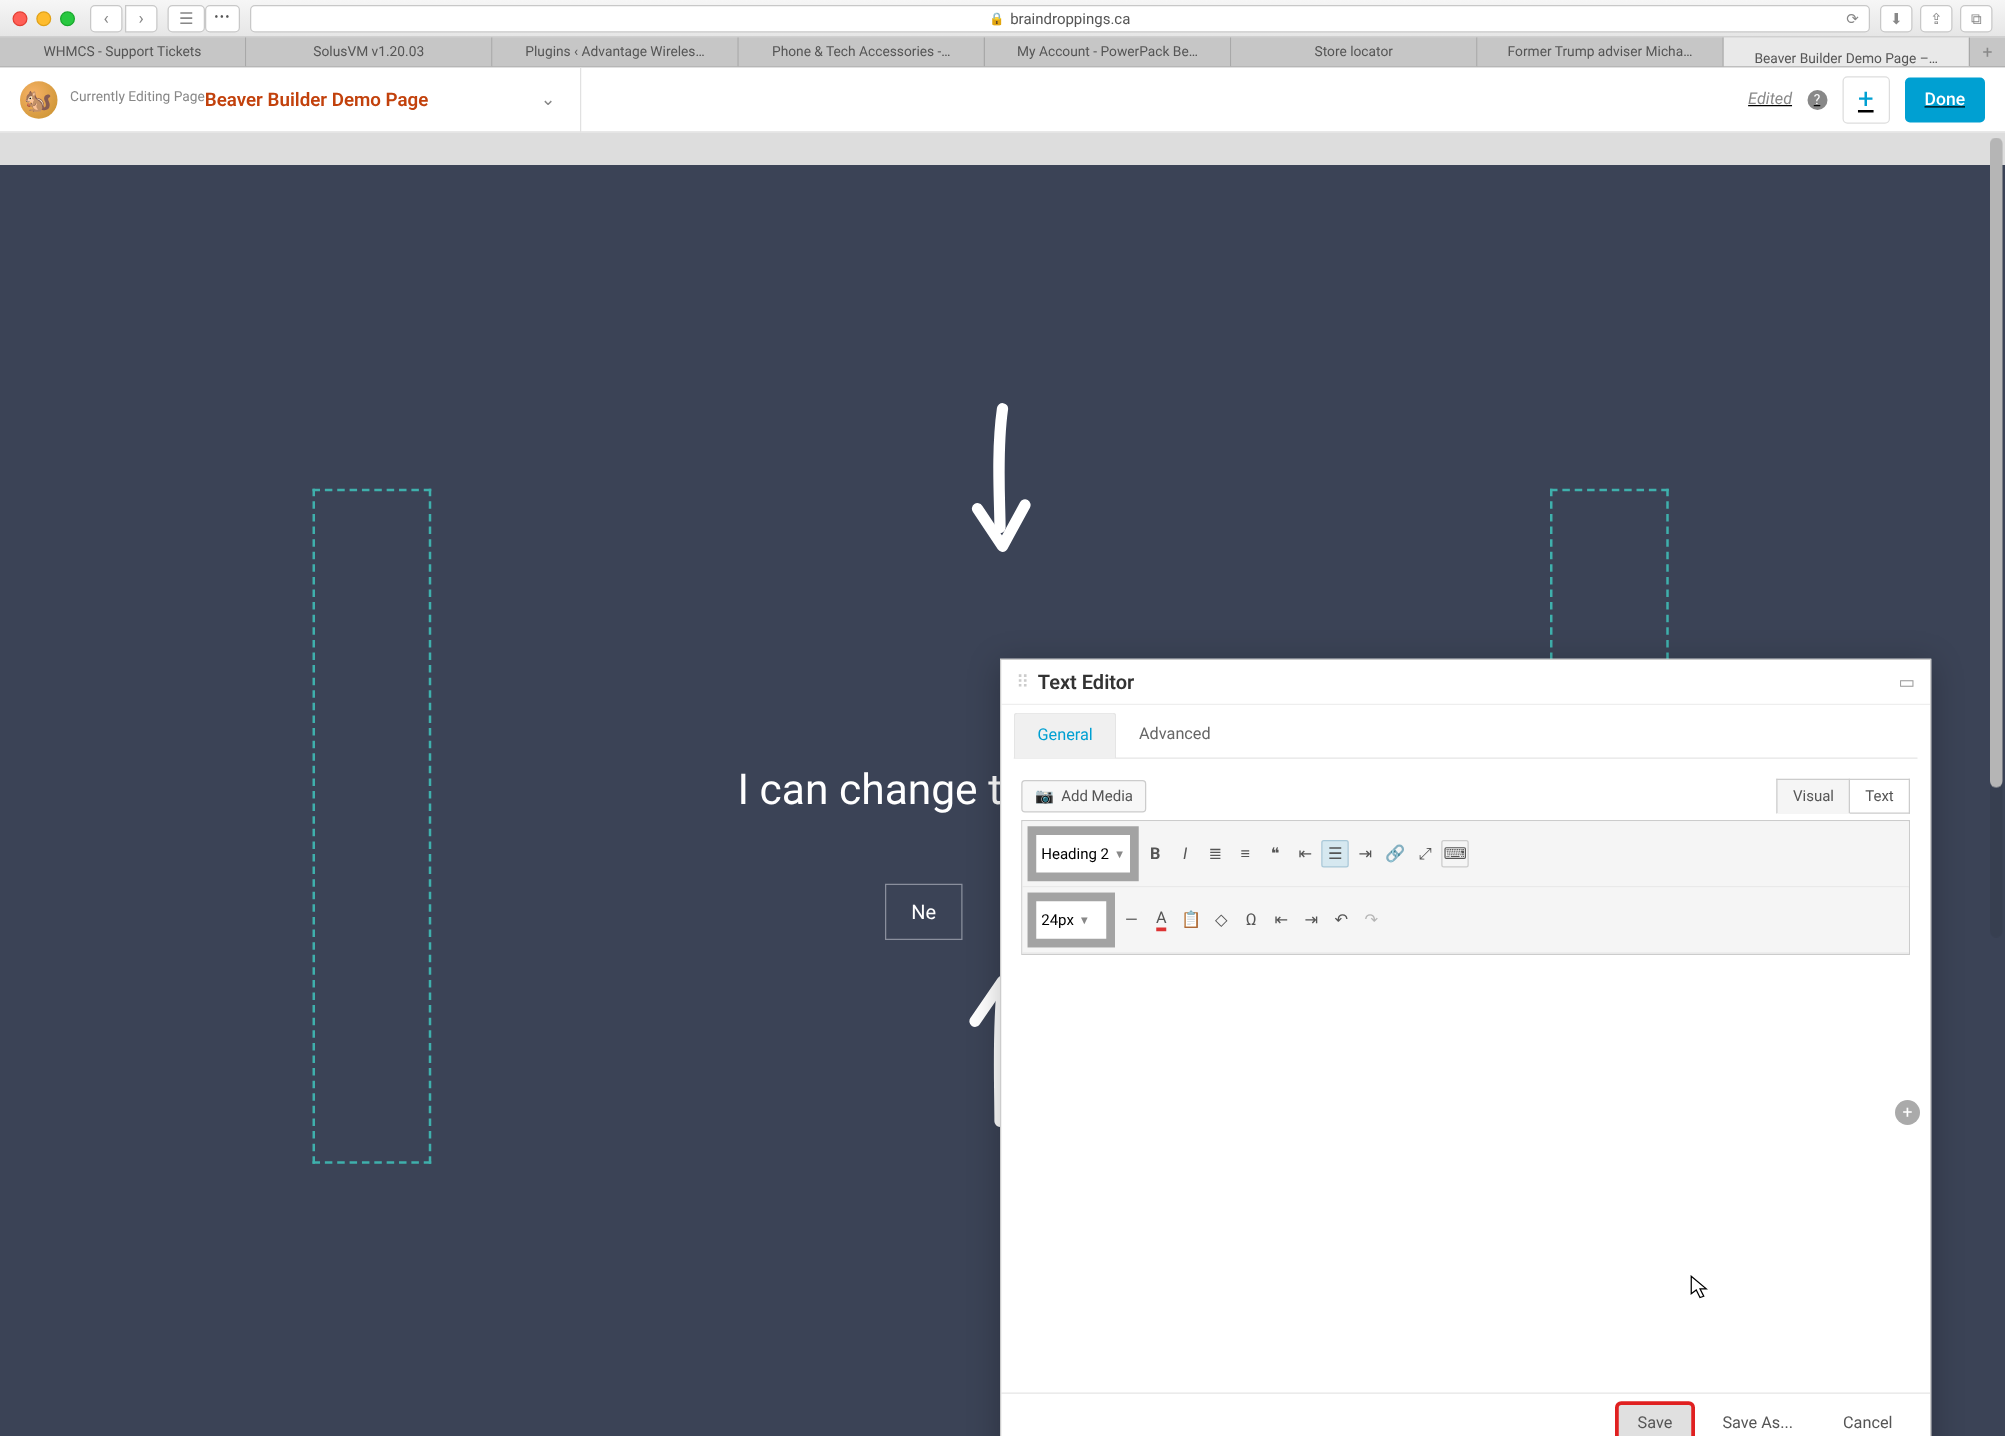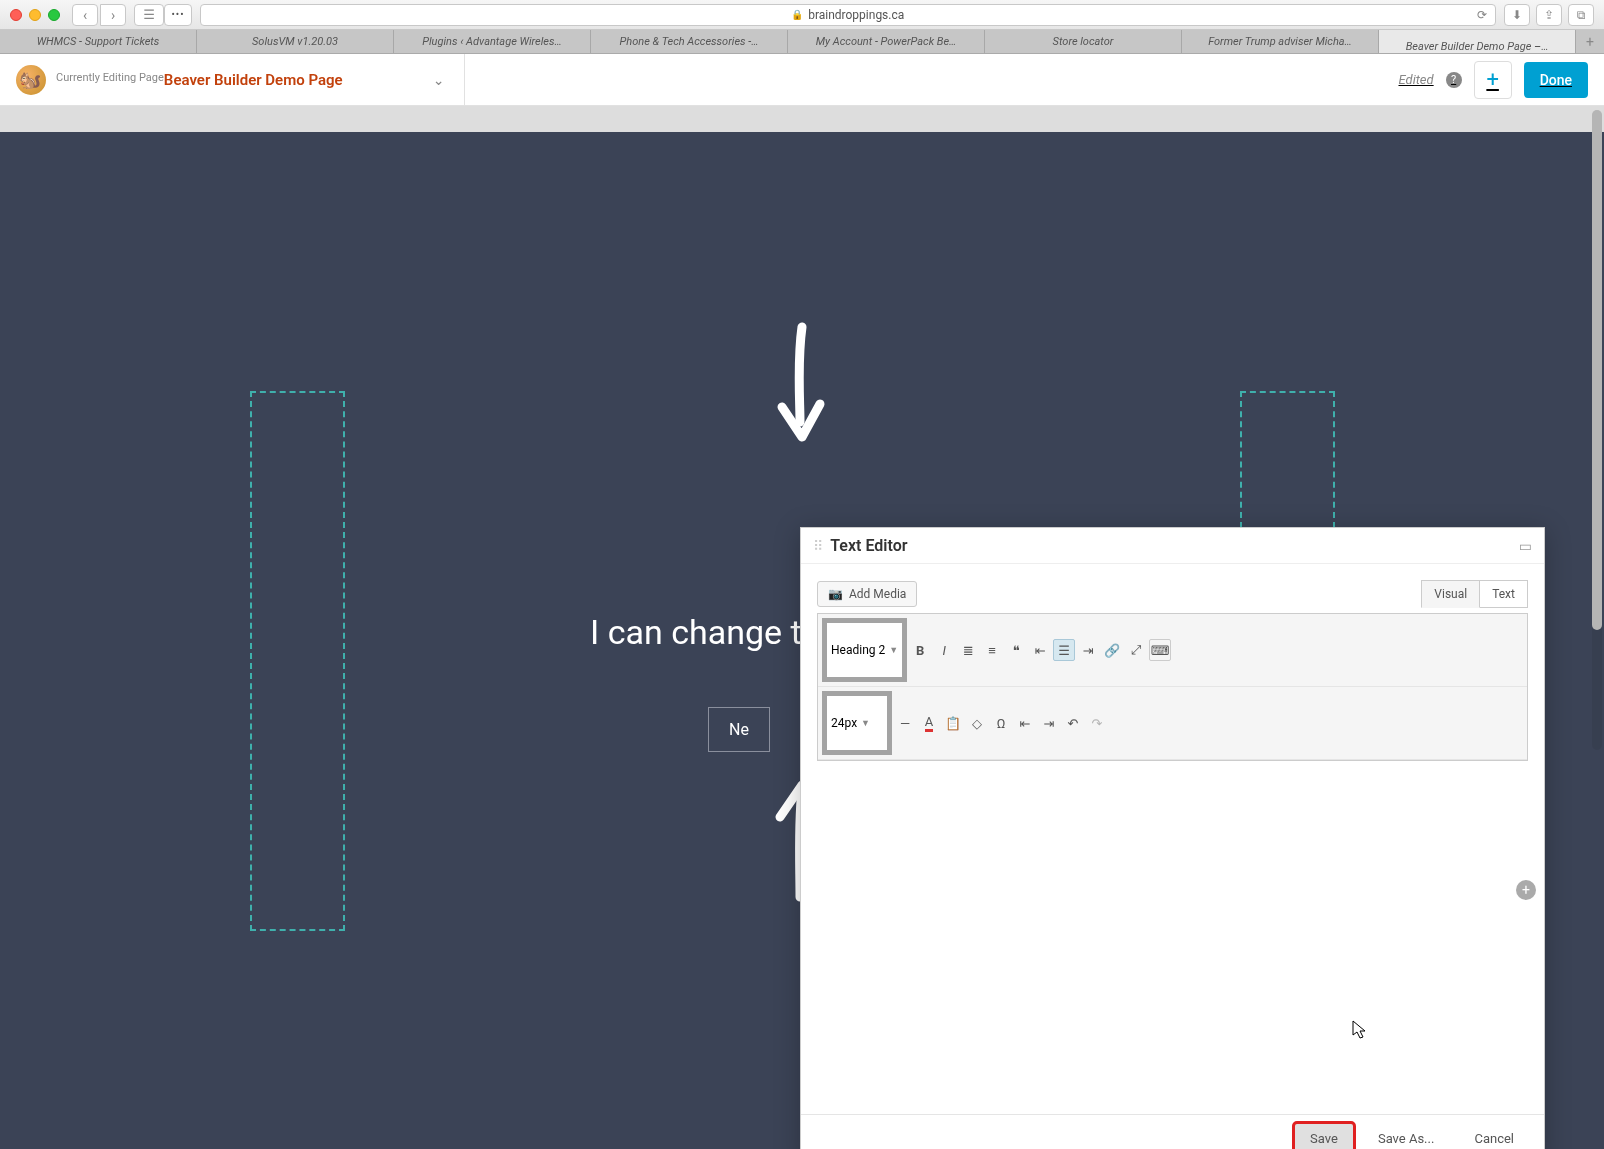--- a/index.html
+++ b/index.html
@@ -17,21 +17,21 @@
     .sidebar-btn { width: 30px; height: 22px; border: 1px solid #c8c8c8; background: #fff; border-radius: 4px; margin-left: 6px; display: flex; align-items: center; justify-content: center; color: #888; font-size: 13px; }
     .ext-btn { width: 28px; height: 22px; border: 1px solid #c8c8c8; background: #fff; border-radius: 4px; margin-left: auto; margin-right: 8px; display:flex;align-items:center;justify-content:center;color:#555;font-size:10px;letter-spacing:1px;}
     .address-bar { flex: 1; height: 22px; background: #fff; border: 1px solid #c8c8c8; border-radius: 4px; display: flex; align-items: center; justify-content: center; font-size: 12px; color: #555; position:relative;}
     .address-bar .lock { font-size: 10px; margin-right: 4px; color:#888;}
     .address-bar .reload { position:absolute; right:8px; color:#888; font-size:12px;}
     .right-chrome { display:flex; gap:6px; margin-left:8px;}
     .right-chrome .btn{width:26px;height:22px;border:1px solid #c8c8c8;background:#fff;border-radius:4px;display:flex;align-items:center;justify-content:center;color:#888;font-size:12px;}
     
     
     .tab-bar { height: 24px; background: #c6c6c6; display: flex; border-bottom: 1px solid #aaa; }
-    .tab { flex: 1; border-right: 1px solid #a8a8a8; display: flex; align-items: center; justify-content: center; font-size: 11px; color: #555; padding: 0 4px; white-space: nowrap; overflow:hidden; text-overflow:ellipsis; background:#c6c6c6; cursor:pointer;font-style:italic;}
+    .tab { flex: 1; border-right: 1px solid #a8a8a8; display: flex; align-items: center; justify-content: center; font-size: 11px; color: #555; padding: 0 4px; white-space: nowrap; overflow:hidden; text-overflow:ellipsis; background:#c6c6c6; cursor:pointer;}
     .tab.active { background: #e9e9e9; align-items: flex-end; }
     .tab-add { width: 28px; display:flex;align-items:center;justify-content:center;color:#888;font-size:14px;}
     
     
     .bb-header { height: 52px; background: #fff; display:flex; align-items:center; padding: 0 16px; border-bottom:1px solid #e1e1e1;}
     .bb-logo { width:30px;height:30px;border-radius:50%;background:radial-gradient(circle at 35% 35%,#f7b267,#c6902b);display:flex;align-items:center;justify-content:center;font-size:18px;margin-right:10px;}
     .bb-title-block { display:flex;flex-direction:row;line-height:1.2;}
     .bb-subtitle{font-size:11px;color:#888;}
     .bb-title{font-size:15px;font-weight:600;color:#c2410c;}
     .bb-caret{margin-left:90px;color:#888;font-size:14px;}
@@ -69,21 +69,21 @@
     .modal-body{flex:1;padding:16px;overflow:auto;}
     .add-media{display:inline-flex;align-items:center;gap:6px;border:1px solid #ccc;background:#f7f7f7;padding:5px 10px;border-radius:3px;font-size:12px;color:#555;}
     .media-row{display:flex;align-items:center;}
     .vt-tabs{margin-left:auto;display:flex;margin-bottom:-1px;}
     .vt-tab{border:1px solid #ccc;padding:6px 12px;font-size:12px;color:#555;cursor:pointer;}
     .vt-tab.active{background:#f5f5f5;border-bottom-color:#f5f5f5;}
     .vt-tab+.vt-tab{border-left:none;}
     
     .toolbar{border:1px solid #ccc;margin-top:6px;}
     .toolbar-row{display:flex;align-items:center;gap:2px;padding:4px;background:#f5f5f5;border-bottom:1px solid #e5e5e5;}
-    .tb-select{border:5px solid #a3a3a3;font-size:12px;padding:20px 4px;background:#fff;display:flex;align-items:center;gap:4px;}
+    .tb-select{border:7px solid #a3a3a3;font-size:12px;padding:8px 4px;background:#fff;display:flex;align-items:center;gap:4px;}
     .tb-select .car{color:#888;font-size:9px;}
     .tb-btn{width:22px;height:22px;display:flex;align-items:center;justify-content:center;font-size:13px;color:#555;border-radius:2px;cursor:pointer;}
     .tb-btn.active{background:#d6e8f0;border:1px solid #a9c8d8;}
     
     .editor-area{min-height:280px;background:#fff;padding:22px;}
     .editor-h2{font-family:Georgia,serif;font-size:25px;font-weight:700;text-align:center;color:#333;}
     
     .status-row{border:1px solid #ccc;border-top:none;padding:4px 8px;font-size:12px;color:#666;display:flex;}
     .resize-grip{margin-left:auto;color:#ccc;}
     
@@ -186,20 +186,24 @@
   <div class="canvas-text">I can change te</div>
   <div class="canvas-btn">Ne</div>
 
   <div class="modal">
     <div class="modal-head">
       <span class="modal-grip">⠿</span>
       <span class="modal-title">Text Editor</span>
       <span class="modal-max">▭</span>
     </div>
 
+    <div class="modal-tabs">
+      <div class="modal-tab active">General</div>
+      <div class="modal-tab">Advanced</div>
+    </div>
 
     <div class="modal-body">
       <div class="media-row">
         <div class="add-media">
           <span>📷</span>
           <span>Add Media</span>
         </div>
         <div class="vt-tabs">
           <div class="vt-tab active">Visual</div>
           <div class="vt-tab">Text</div>

